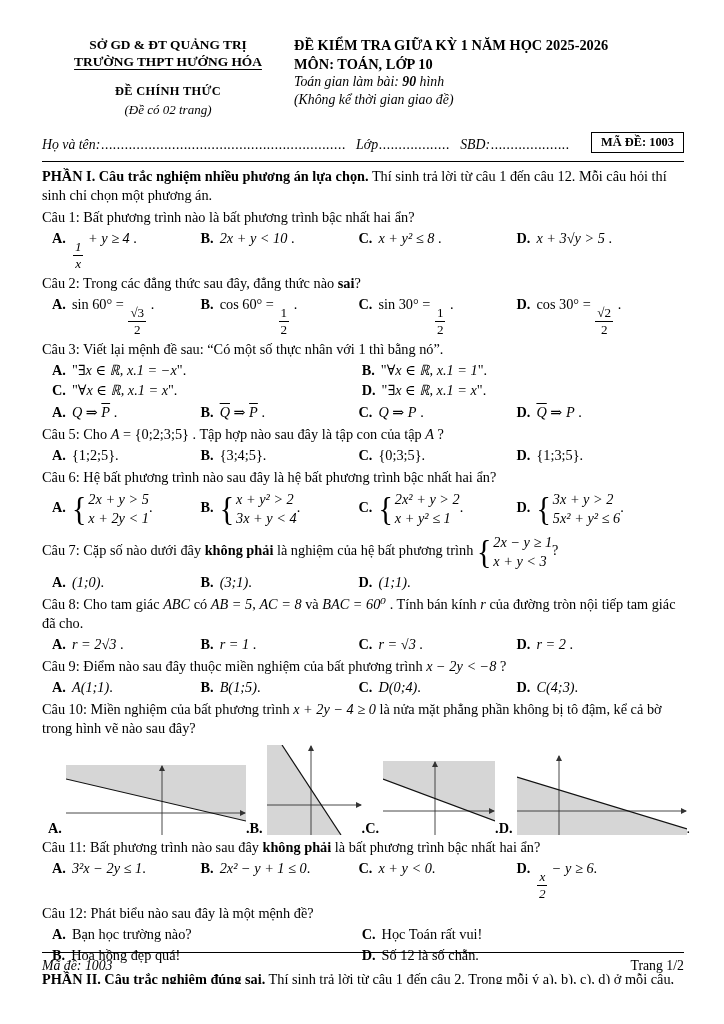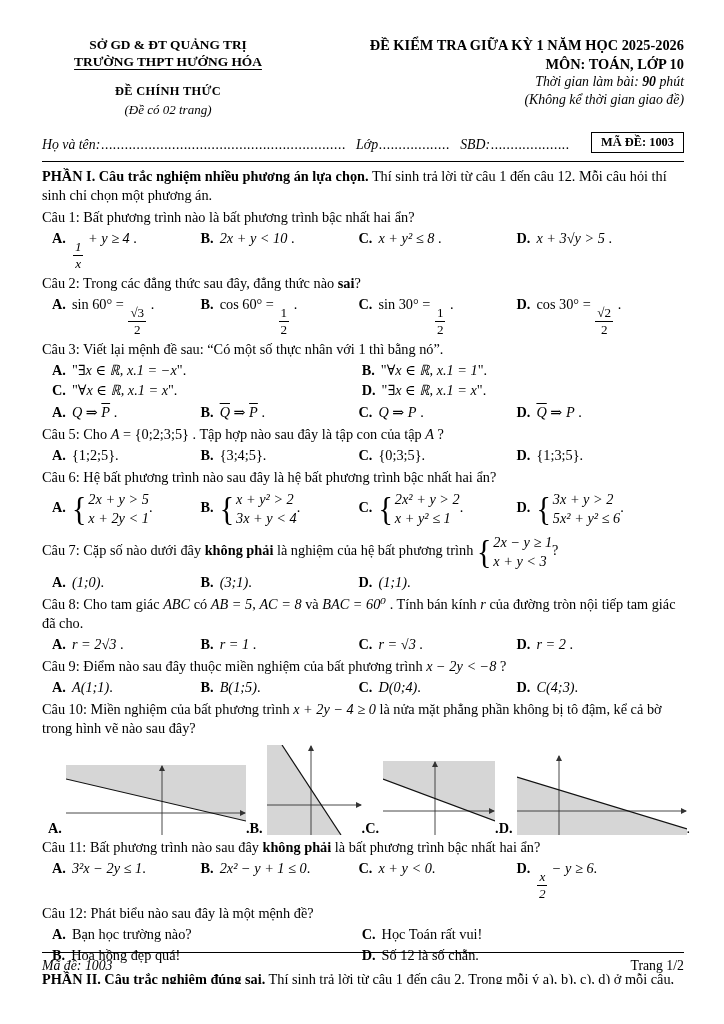--- a/index.html
+++ b/index.html
@@ -4,21 +4,21 @@
 <style>
   html,body{margin:0;padding:0;background:#fff;}
   .page{
     width:724px;height:984px;position:relative;background:#fff;
     padding:36px 40px 0 42px;box-sizing:border-box;color:#000;
     font-family:"Liberation Serif","DejaVu Serif",serif;font-size:14.3px;
     overflow:hidden;
   }
   .header{display:flex;}
   .h-left{width:252px;text-align:center;}
-  .h-right{flex:1;text-align:right;}
+  .h-right{flex:1;text-align:left;}
   .hl1,.hl2{font-weight:bold;font-size:13.4px;line-height:1.28;}
   .hl2{text-decoration:underline;text-underline-offset:3px;}
   .hl3{font-weight:bold;font-size:12.4px;margin-top:14px;letter-spacing:.3px;}
   .hl4{font-style:italic;font-size:13px;margin-top:3px;}
   .hr1,.hr2{font-weight:bold;font-size:14.4px;line-height:1.3;}
   .hr3,.hr4{font-style:italic;font-size:13.8px;line-height:1.3;}
   .info-row{display:flex;align-items:flex-end;margin-top:14px;font-style:italic;font-size:13.8px;white-space:nowrap;}
   .info-row .lbl{margin-right:1px;}
   .info-row .dots{letter-spacing:.5px;overflow:hidden;}
   .info-row .gap{width:10px;}
@@ -60,21 +60,21 @@
   <div class="header">
     <div class="h-left">
       <div class="hl1">SỞ GD &amp; ĐT QUẢNG TRỊ</div>
       <div class="hl2">TRƯỜNG THPT HƯỚNG HÓA</div>
       <div class="hl3">ĐỀ CHÍNH THỨC</div>
       <div class="hl4">(Đề có 02 trang)</div>
     </div>
     <div class="h-right">
       <div class="hr1">ĐỀ KIỂM TRA GIỮA KỲ 1 NĂM HỌC 2025-2026</div>
       <div class="hr2">MÔN: TOÁN, LỚP 10</div>
-      <div class="hr3"><span>Thời gian làm bài: </span><b>90</b><span> phút</span></div>
+      <div class="hr3"><span>Toán gian làm bài: </span><b>90</b><span> hình</span></div>
       <div class="hr4">(Không kể thời gian giao đề)</div>
     </div>
   </div>
 
   <div class="info-row">
     <span class="lbl">Họ và tên:</span>
       <span class="dots">..............................................................</span>
     <span class="gap"></span>
     <span class="lbl">Lớp</span>
       <span class="dots">..................</span>

